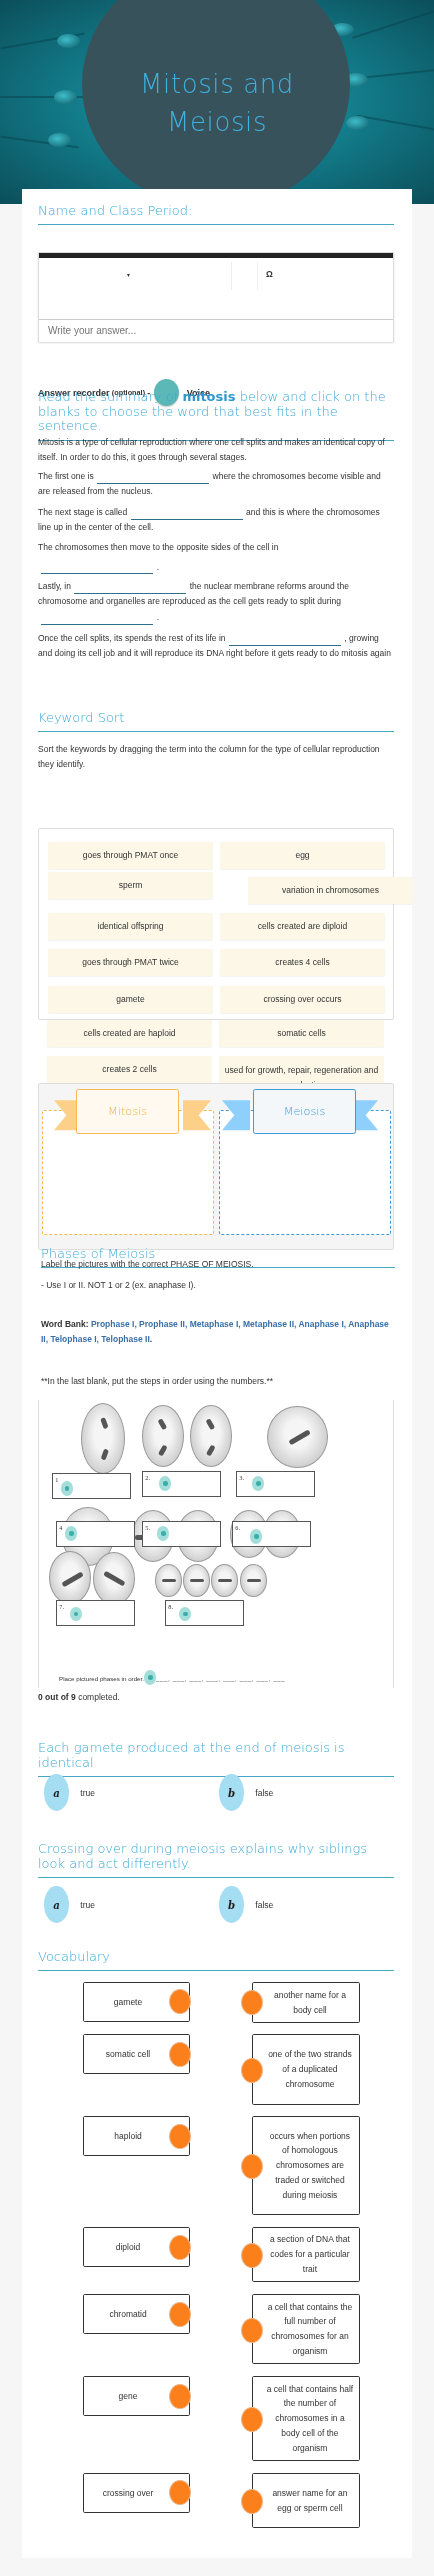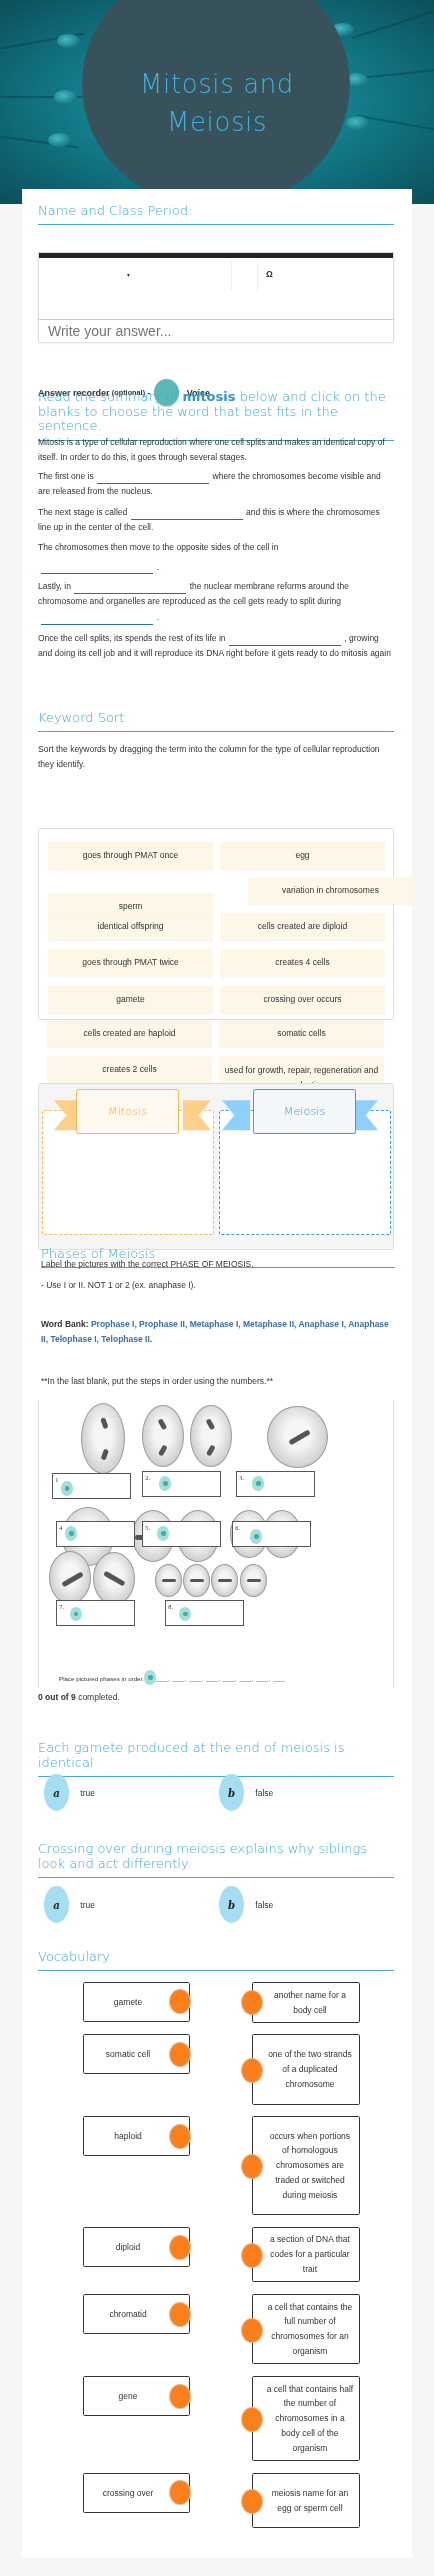--- a/index.html
+++ b/index.html
@@ -15,21 +15,21 @@
   .h b { color: #2f97cc; font-weight: bold; }
   .p { position: absolute; left: 38px; width: 356px; font-size: 8.5px; line-height: 14.7px; color: #333; }
   .blank { display: inline-block; border-bottom: 0.6px solid #2c6f8f; vertical-align: bottom; height: 11.3px; margin: 0 3.4px; }
   .editor { position: absolute; left: 38px; top: 252px; width: 356px; height: 90px; border: 0.6px solid #ddd; box-shadow: 0 0.6px 1.7px rgba(0,0,0,0.15); }
   .editor .bar { height: 4.5px; background: #222; }
   .editor .tools { height: 62px; border-bottom: 1.1px solid #ccc; position: relative; }
   .editor .tools .dd { position: absolute; left: 88px; top: 14px; font-size: 5.7px; }
   .editor .tools .sep { position: absolute; left: 192px; top: 4.5px; width: 0.6px; height: 28px; background: #eee; }
   .editor .tools .sep2 { left: 218px; }
   .editor .tools .omega { position: absolute; left: 227px; top: 11.3px; font-size: 8.5px; font-weight: bold; }
-  .editor input { border: none; outline: none; width: 100%; height: 22.6px; padding: 0 9px; font-size: 14px; color: #999; font-family: "Liberation Sans", sans-serif; }
+  .editor input { border: none; outline: none; width: 100%; height: 22.6px; padding: 0 9px; font-size: 10px; color: #999; font-family: "Liberation Sans", sans-serif; }
   .recorder { position: absolute; left: 38px; top: 379px; font-weight: bold; font-size: 9px; display: flex; align-items: center; }
   .recorder small { font-size: 7.3px; margin: 0 2.3px; }
   .rec-btn { width: 25px; height: 27px; border-radius: 50%; background: #5cb8b6; margin: 0 8px 0 3.4px; box-shadow: 0 1.1px 1.7px rgba(0,0,0,0.2); }
   .sortbox { position: absolute; left: 38px; top: 828px; width: 356px; height: 192px; border: 0.6px solid #ddd; border-radius: 2.3px; }
   .chip { position: absolute; width: 165px; height: 27px; background: #fcf7e6; border-radius: 1.7px; text-align: center; font-size: 8.5px; line-height: 27px; color: #333; box-shadow: 0 0.6px 1.1px rgba(0,0,0,0.05); }
   .chip.tall { height: 44px; line-height: 14.7px; padding-top: 6.8px; }
   .bins { position: absolute; left: 38px; top: 1083px; width: 356px; height: 167px; background: #f5f5f5; border: 0.6px solid #ddd; border-radius: 1.7px; }
   .bin { position: absolute; top: 26px; width: 172px; height: 125px; border: 0.8px dashed; border-radius: 1.7px; background: #fff; }
   .ribbon-tail { position: absolute; top: 16px; width: 28px; height: 30.5px; }
   .banner { position: absolute; top: 5.1px; width: 103px; height: 45px; border: 1.1px solid; border-radius: 2.3px; text-align: center; font-size: 11.3px; line-height: 43px; font-family: "DejaVu Sans", sans-serif; font-weight: 300; }
@@ -109,21 +109,21 @@
 </div>
 <div class="p" style="top:631px;line-height:15.3px;">
   <span>Once the cell splits, its spends the rest of its life in</span><span class="blank" style="width:112px;"></span><span>, growing and doing its cell job and it will reproduce its DNA right before it gets ready to do mitosis again</span>
 </div>
 
 <div class="h" style="top:711px;">Keyword Sort</div>
 <div class="p" style="top:742px;">Sort the keywords by dragging the term into the column for the type of cellular reproduction they identify.</div>
 <div class="sortbox">
   <div class="chip" style="left:9px;top:13px;">goes through PMAT once</div>
   <div class="chip" style="left:181px;top:13px;">egg</div>
-  <div class="chip" style="left:9px;top:64px;text-align:center;">sperm</div>
+  <div class="chip" style="left:9px;top:43px;text-align:center;">sperm</div>
   <div class="chip" style="left:181px;top:48px;margin-left:28px;">variation in chromosomes</div>
   <div class="chip" style="left:9px;top:84px;">identical offspring</div>
   <div class="chip" style="left:181px;top:84px;">cells created are diploid</div>
   <div class="chip" style="left:9px;top:120px;">goes through PMAT twice</div>
   <div class="chip" style="left:181px;top:120px;">creates 4 cells</div>
   <div class="chip" style="left:9px;top:157px;">gamete</div>
   <div class="chip" style="left:181px;top:157px;">crossing over occurs</div>
 </div>
 <div class="sortbox" style="top:828px;height:0;border:none;">
   <div class="chip" style="left:9px;top:192px;">cells created are haploid</div>
@@ -282,15 +282,15 @@
 <div class="vdef" style="top:2294px;height:70px;">a cell that contains the full number of chromosomes for an organism</div>
 <div class="knob" style="left:241px;top:2318px;"></div>
 
 <div class="vterm" style="top:2376px;">gene</div>
 <div class="knob" style="left:169px;top:2384px;"></div>
 <div class="vdef" style="top:2376px;height:85px;">a cell that contains half the number of chromosomes in a body cell of the organism</div>
 <div class="knob" style="left:241px;top:2407px;"></div>
 
 <div class="vterm" style="top:2473px;">crossing over</div>
 <div class="knob" style="left:169px;top:2480px;"></div>
-<div class="vdef" style="top:2473px;height:55px;">meiosis name for an egg or sperm cell</div>
+<div class="vdef" style="top:2473px;height:55px;">answer name for an egg or sperm cell</div>
 <div class="knob" style="left:241px;top:2489px;"></div>
 
 
 </body></html>

